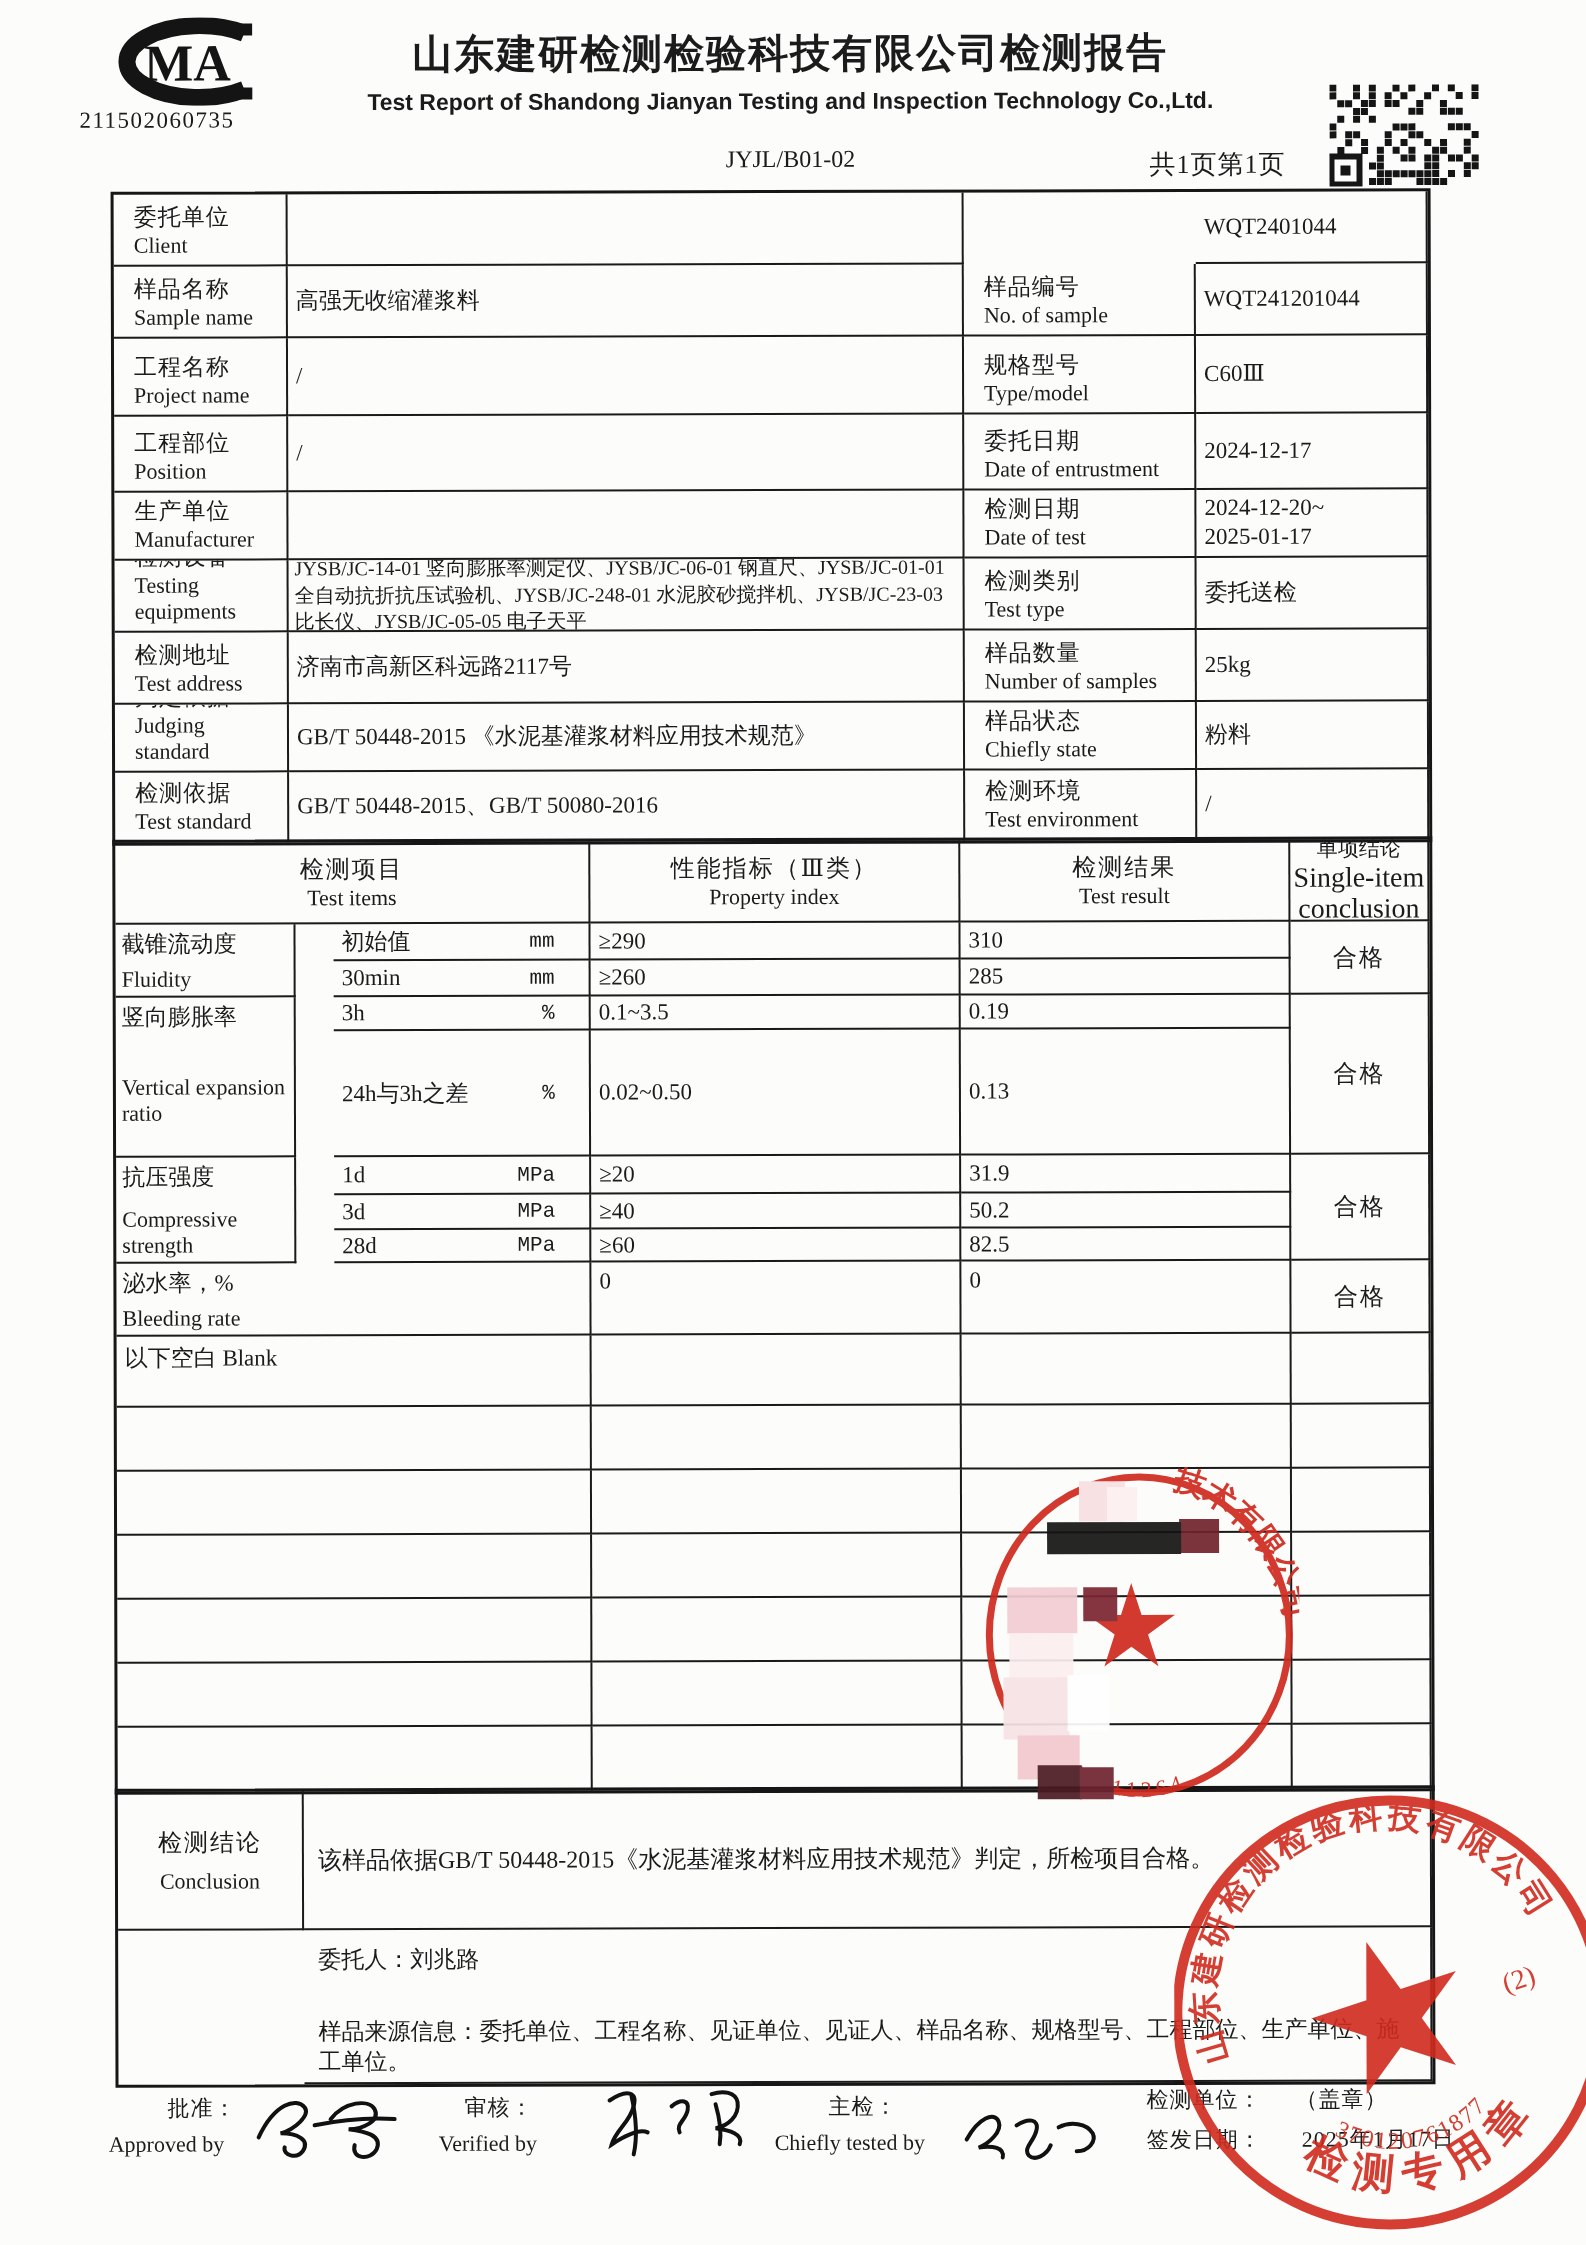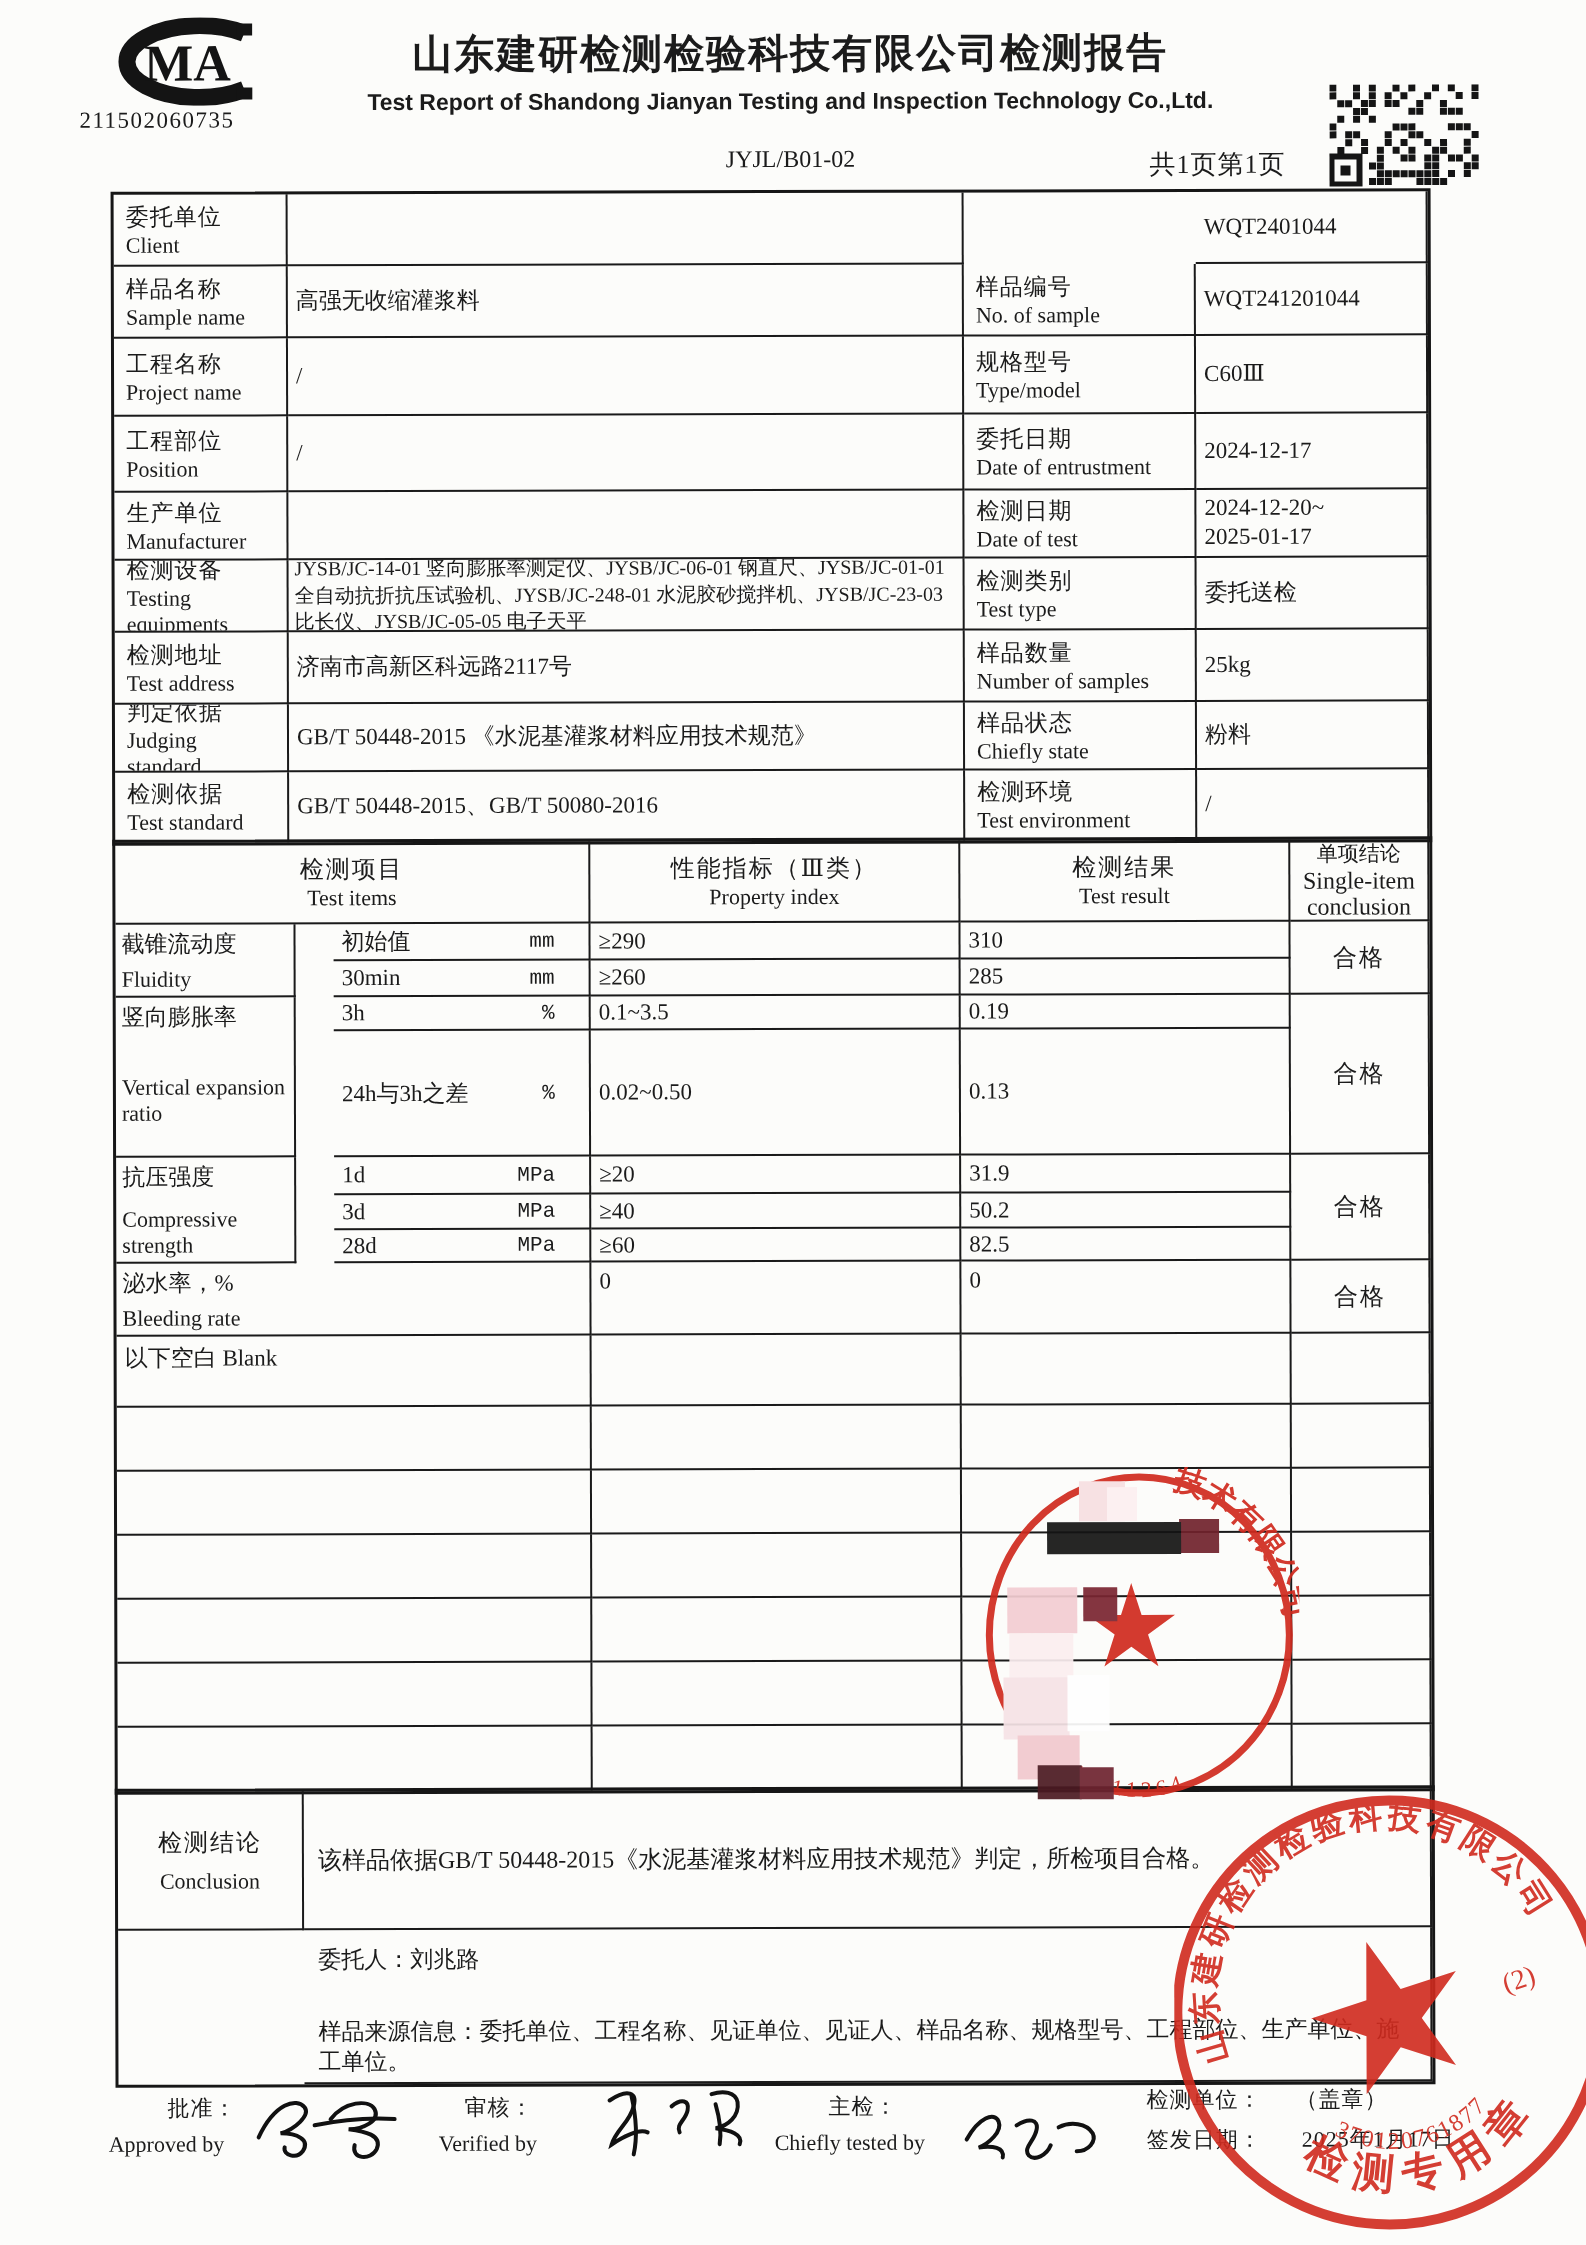--- a/index.html
+++ b/index.html
@@ -16,33 +16,33 @@
   .cma-box{position:absolute;top:16px;left:95px;width:190px;}
   .cma-num{position:absolute;top:106px;left:82px;font-size:23px;letter-spacing:1.5px;}
   .qr{position:absolute;top:86px;left:1332px;}
   
   .tbl{position:absolute;left:113px;width:1314px;display:grid;border:3px solid #161616;
        box-sizing:content-box;background:transparent;}
   .cell{border-right:2px solid #1a1a1a;border-bottom:2px solid #1a1a1a;box-sizing:border-box;
         display:flex;flex-direction:column;justify-content:center;padding:4px 8px;overflow:hidden;}
   .info{top:190px;grid-template-columns:174px 676px 232px 232px;
         grid-template-rows:72px 72px 78px 76px 68px 72px 72px 68px 70px;}
-  .lab{justify-content:center;padding:6px 12px;}
+  .lab{justify-content:flex-end;padding:6px 20px;}
   .lab .cn{font-size:23px;letter-spacing:1px;}
   .lab .en{font-size:22px;}
   .val{font-size:23px;white-space:pre-line;line-height:1.25;}
   .val.small{font-size:20px;line-height:1.33;padding:4px 6px;}
   
   .res{top:838px;grid-template-columns:180px 295px 370px 330px 139px;
        grid-template-rows:82px 37px 36px 34px 126px 38px 35px 33px 73px 71px repeat(6,64px);}
   .hc{align-items:center;justify-content:center;text-align:center;padding:2px;}
   .hc .cn{font-size:24px;letter-spacing:2px;}
   .hc .en{font-size:22px;}
   .hc.small .cn{font-size:21px;letter-spacing:0;text-align:center;}
-  .hc.small .en{font-size:24px;line-height:1.1;}
+  .hc.small .en{font-size:28px;line-height:1.1;}
   .cat{justify-content:space-between;padding:4px 6px;}
   .cat .cn{font-size:23px;}
   .cat .en{font-size:22px;line-height:1.15;}
   .sub{flex-direction:row;justify-content:space-between;align-items:center;font-size:23px;margin-left:38px;}
   .sub .unit{margin-right:26px;font-family:"Liberation Mono","DejaVu Sans Mono",monospace;font-size:21px;}
   .num{font-size:23px;justify-content:center;}
   .top{justify-content:flex-start;padding-top:6px;}
   .ok{align-items:center;justify-content:center;font-size:24px;letter-spacing:2px;}
   .merge2{grid-column:1/3;}
   

